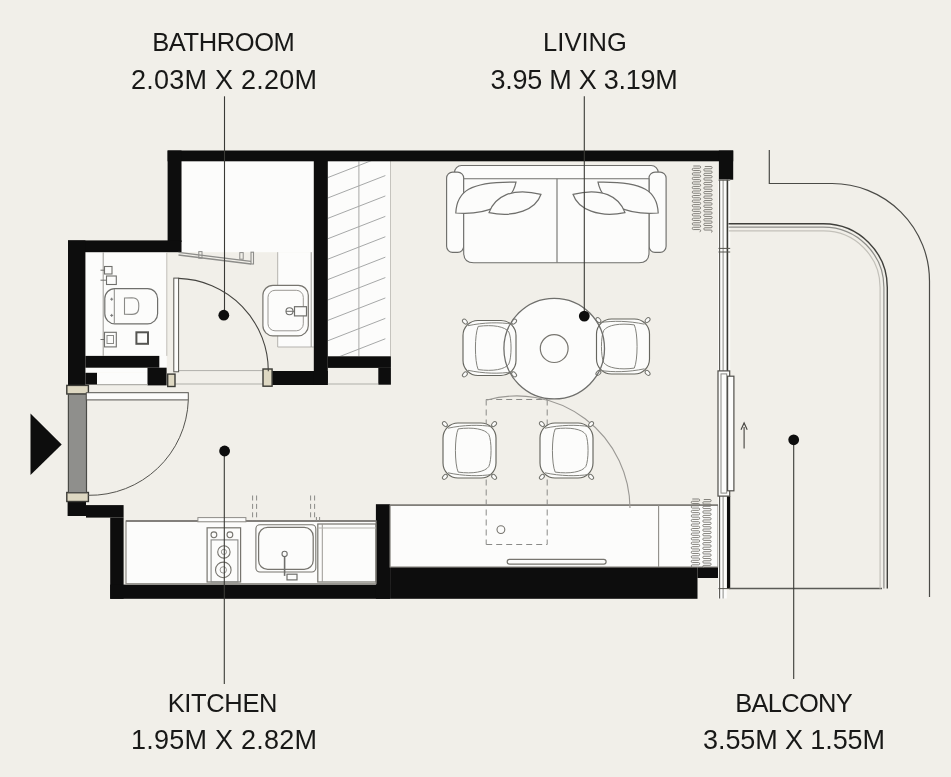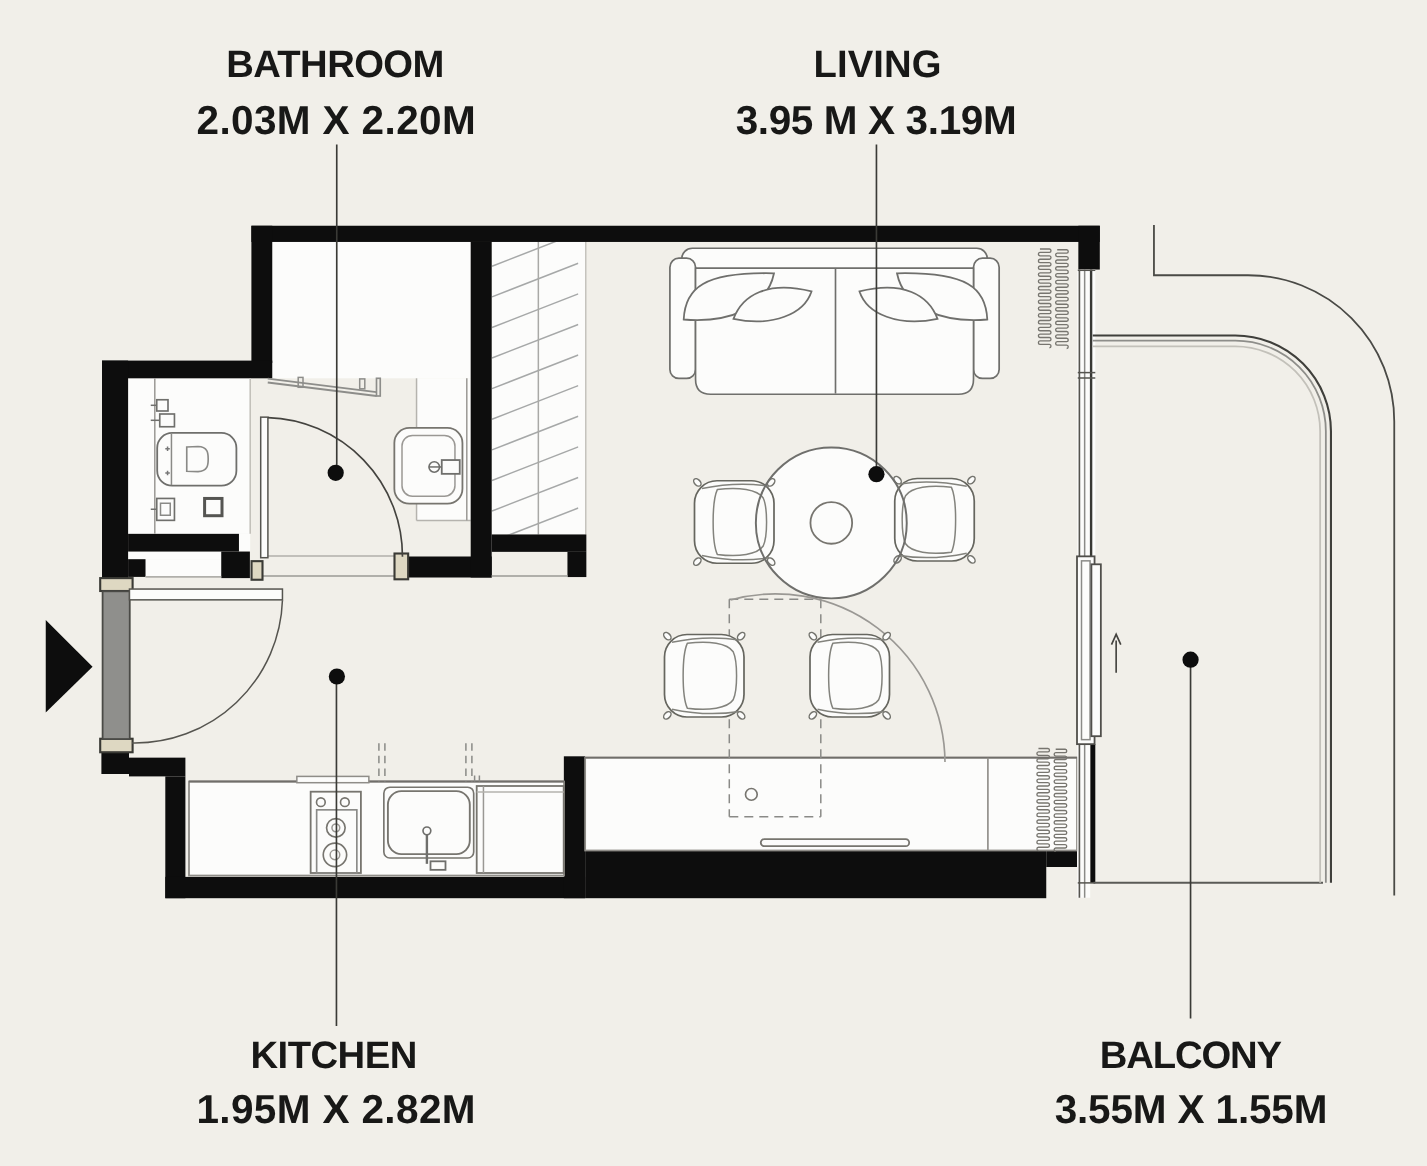--- a/index.html
+++ b/index.html
@@ -1,17 +1,17 @@
 <!DOCTYPE html>
 <html><head>
 <meta charset="utf-8">
 <style>
   html,body { margin:0; padding:0; background:#f1efe9; }
   #plan { position:relative; width:951px; height:777px; background:#f1efe9;
-          font-family:"Liberation Sans", sans-serif; overflow:hidden;font-weight:bold; }
+          font-family:"Liberation Sans", sans-serif; overflow:hidden; }
 </style>
 </head>
 <body>
 <div id="plan">
 <svg width="951" height="777" viewBox="0 0 951 777">
 
 <g>
         <rect x="181.5" y="161.0" width="132.3" height="91.2" fill="#fcfcfb" stroke="none" stroke-width="1"></rect>
       </g>
 

